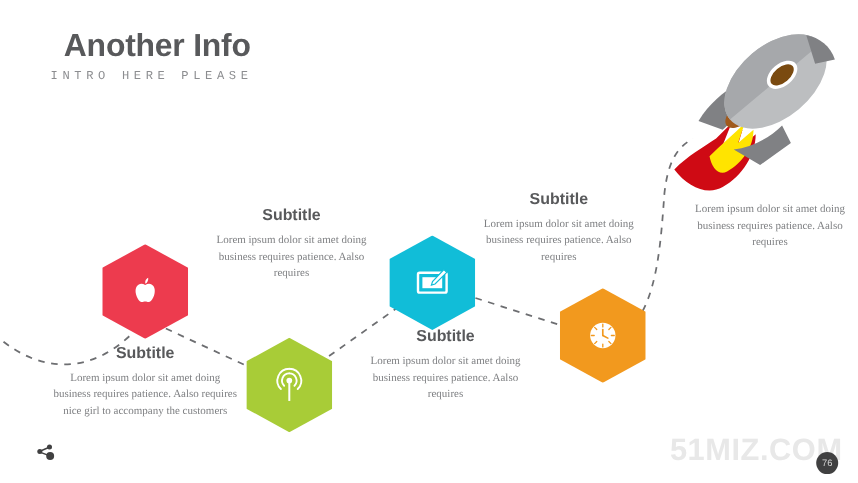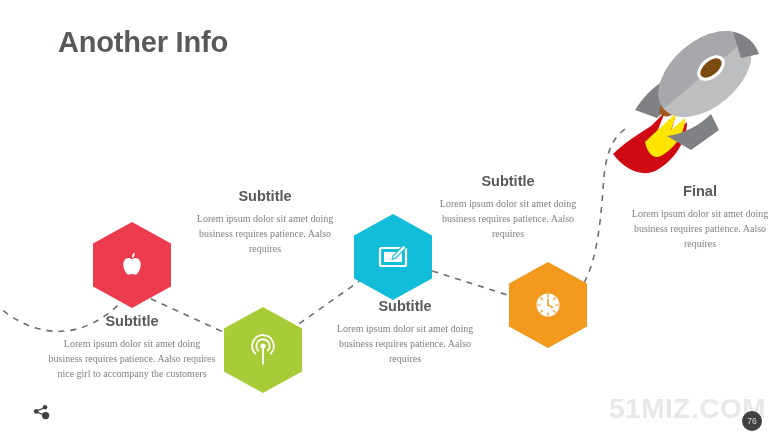--- a/index.html
+++ b/index.html
@@ -70,20 +70,21 @@
   }
   .share-icon{position:absolute;left:32px;bottom:14px;}
   .rocket{position:absolute;left:595px;top:14px;}
 </style>
 </head>
 <body>
 
 <div id="slide">
 
   <div class="title">Another Info</div>
+  <div class="subtitle-intro">INTRO HERE PLEASE</div>
 
   <svg class="path-svg" viewBox="0 0 780 439">
     <path d="M -6 303
              C 40 345, 92 340, 132 290
              L 262 350
              L 392 258
              L 548 308
              C 596 306, 600 230, 604 176
              C 607 148, 615 134, 630 126" fill="none" stroke="#6d6e71" stroke-width="1.6" stroke-dasharray="6 6" stroke-linecap="butt"></path>
   </svg>
@@ -186,21 +187,20 @@
       <ellipse cx="110" cy="60" rx="54" ry="33" transform="rotate(-40 110 60)" fill="#bcbec0"></ellipse>
       <path d="M110 60 m -54 0 a 54 33 0 0 1 108 0 Z" transform="rotate(-40 110 60)" fill="#a6a8ab"></path>
 
       <ellipse cx="116" cy="54" rx="16" ry="10" transform="rotate(-40 116 54)" fill="#ffffff"></ellipse>
       <ellipse cx="116" cy="54" rx="12.5" ry="7" transform="rotate(-40 116 54)" fill="#7a4a10"></ellipse>
 
       <path d="M138 18 C150 20, 160 28, 164 40 L146 44 Z" fill="#808184"></path>
     </svg>
   </div>
   <div class="block" style="left:620px;top:183px;width:160px;">
-    <div class="hd">Final</div>
     <div class="bd">Lorem ipsum dolor sit amet doing business requires patience. Aalso requires</div>
   </div>
 
 
   <div class="watermark">51MIZ.COM</div>
   <div class="pagenum">76</div>
 
   <span class="share-icon">
     <svg width="18" height="18" viewBox="0 0 18 18">
       <circle cx="13.6" cy="12.6" r="3.6" fill="#404041"></circle>

